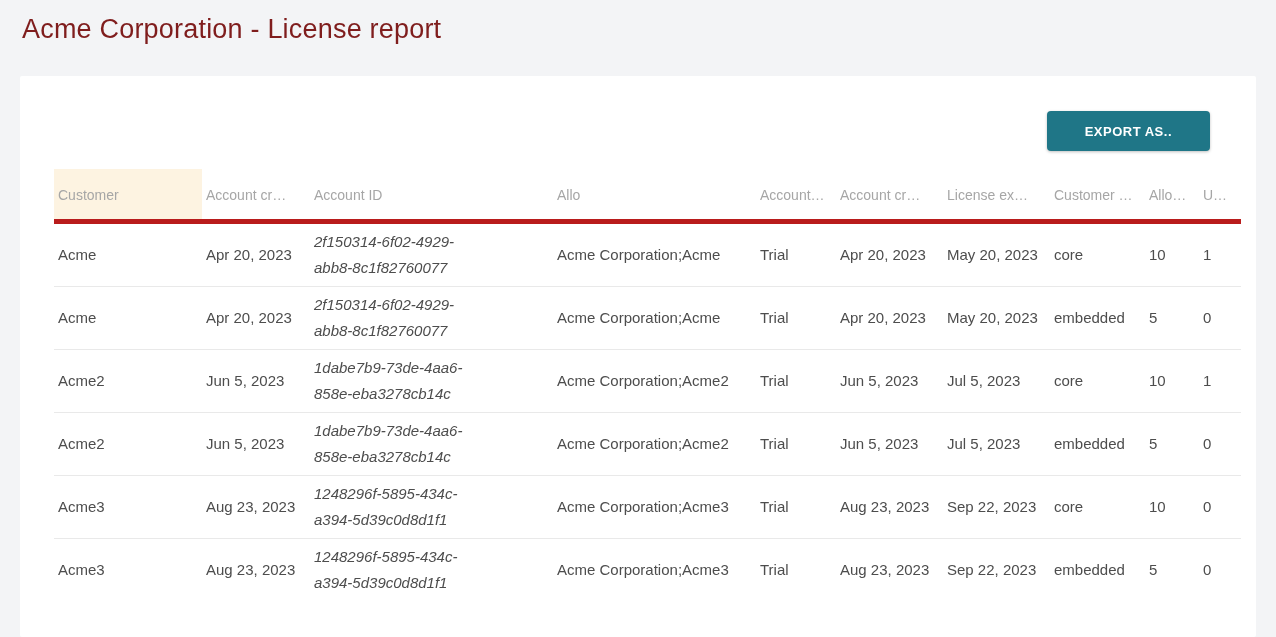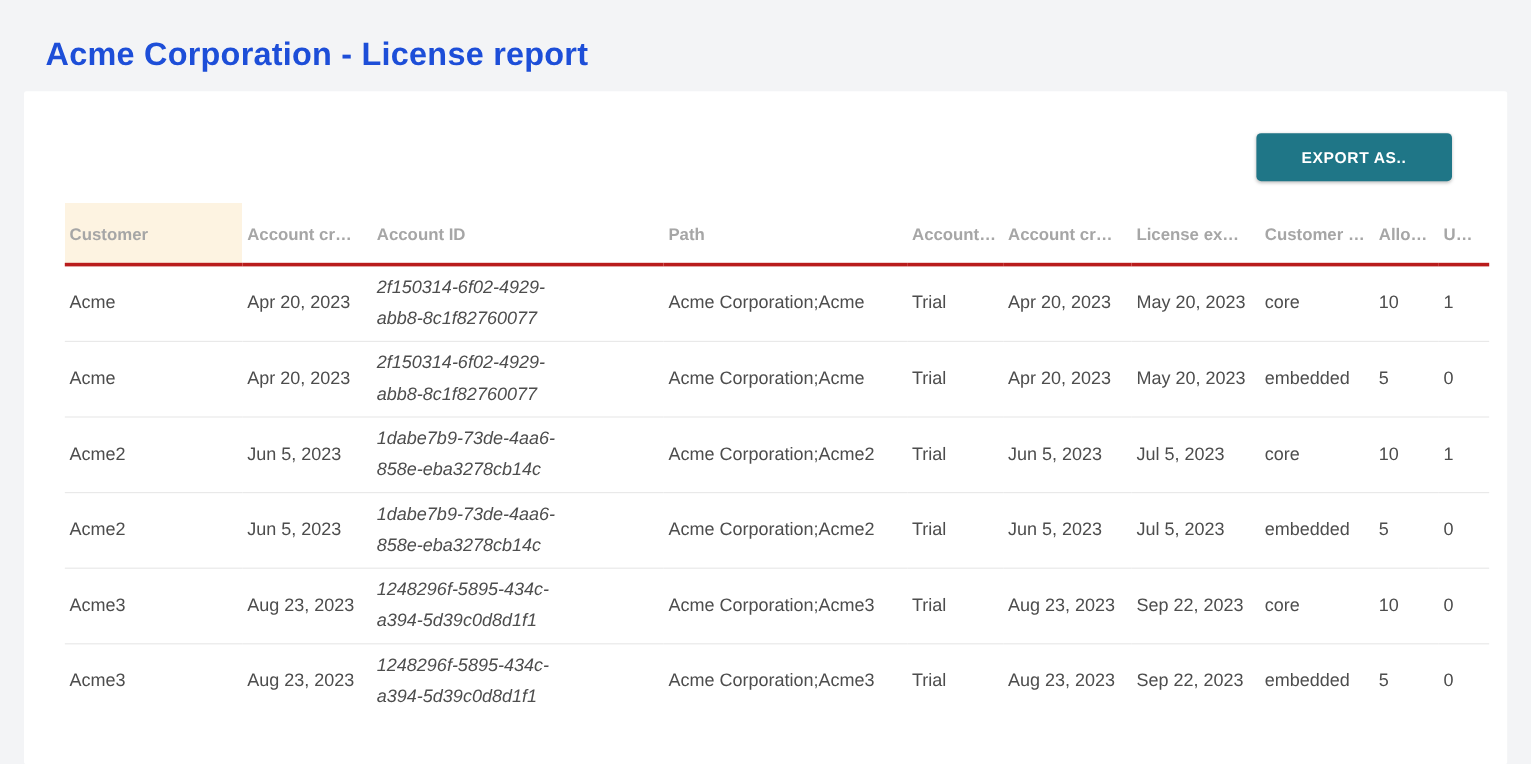--- a/index.html
+++ b/index.html
@@ -10,25 +10,25 @@
     min-height: 637px;
     background: var(--color-page-background, #f3f4f6);
     font-family: "Liberation Sans", "DejaVu Sans", sans-serif;
     color: #4d4d4d;
   }
   .page-header {
     padding: 12px 0 0 22px;
     height: 76px;
   }
   .page-title {
-    margin: 16px;
+    margin: 0;
     font-size: 27px;
     line-height: 34px;
-    font-weight: 700;
-    color: #1d4ed8;
+    font-weight: 400;
+    color: #7f1d1d;
     letter-spacing: 0.2px;
   }
   .card {
     margin: 0 20px;
     background: #ffffff;
     border-radius: 2px;
     min-height: 561px;
     padding-bottom: 30px;
   }
   .toolbar {
@@ -53,24 +53,24 @@
   table.report-table {
     border-collapse: collapse;
     table-layout: fixed;
     width: 1187px;
     margin-left: 34px;
   }
   .report-table th {
     text-align: left;
     font-size: 14px;
     line-height: 20px;
-    font-weight: bold;
+    font-weight: normal;
     color: #a6a6a6;
     padding: 16px 10px 14px 4px;
-    border-bottom: 3px solid #b91c1c;
+    border-bottom: 5px solid #b91c1c;
     white-space: nowrap;
     overflow: hidden;
   }
   .report-table th.highlight {
     background: var(--color-header-highlight, #fdf3e1);
   }
   .report-table td {
     font-size: 15px;
     line-height: 26px;
     color: #4d4d4d;
@@ -113,21 +113,21 @@
         <col style="width:107px">
         <col style="width:95px">
         <col style="width:54px">
         <col style="width:42px">
     </colgroup>
     <thead>
       <tr>
         <th class="highlight">Customer</th>
         <th>Account cr…</th>
         <th>Account ID</th>
-        <th>Path</th>
+        <th>Allo</th>
         <th>Account…</th>
         <th>Account cr…</th>
         <th>License ex…</th>
         <th>Customer …</th>
         <th>Allo…</th>
         <th>U…</th>
       </tr>
     </thead>
     <tbody>
       <tr>

